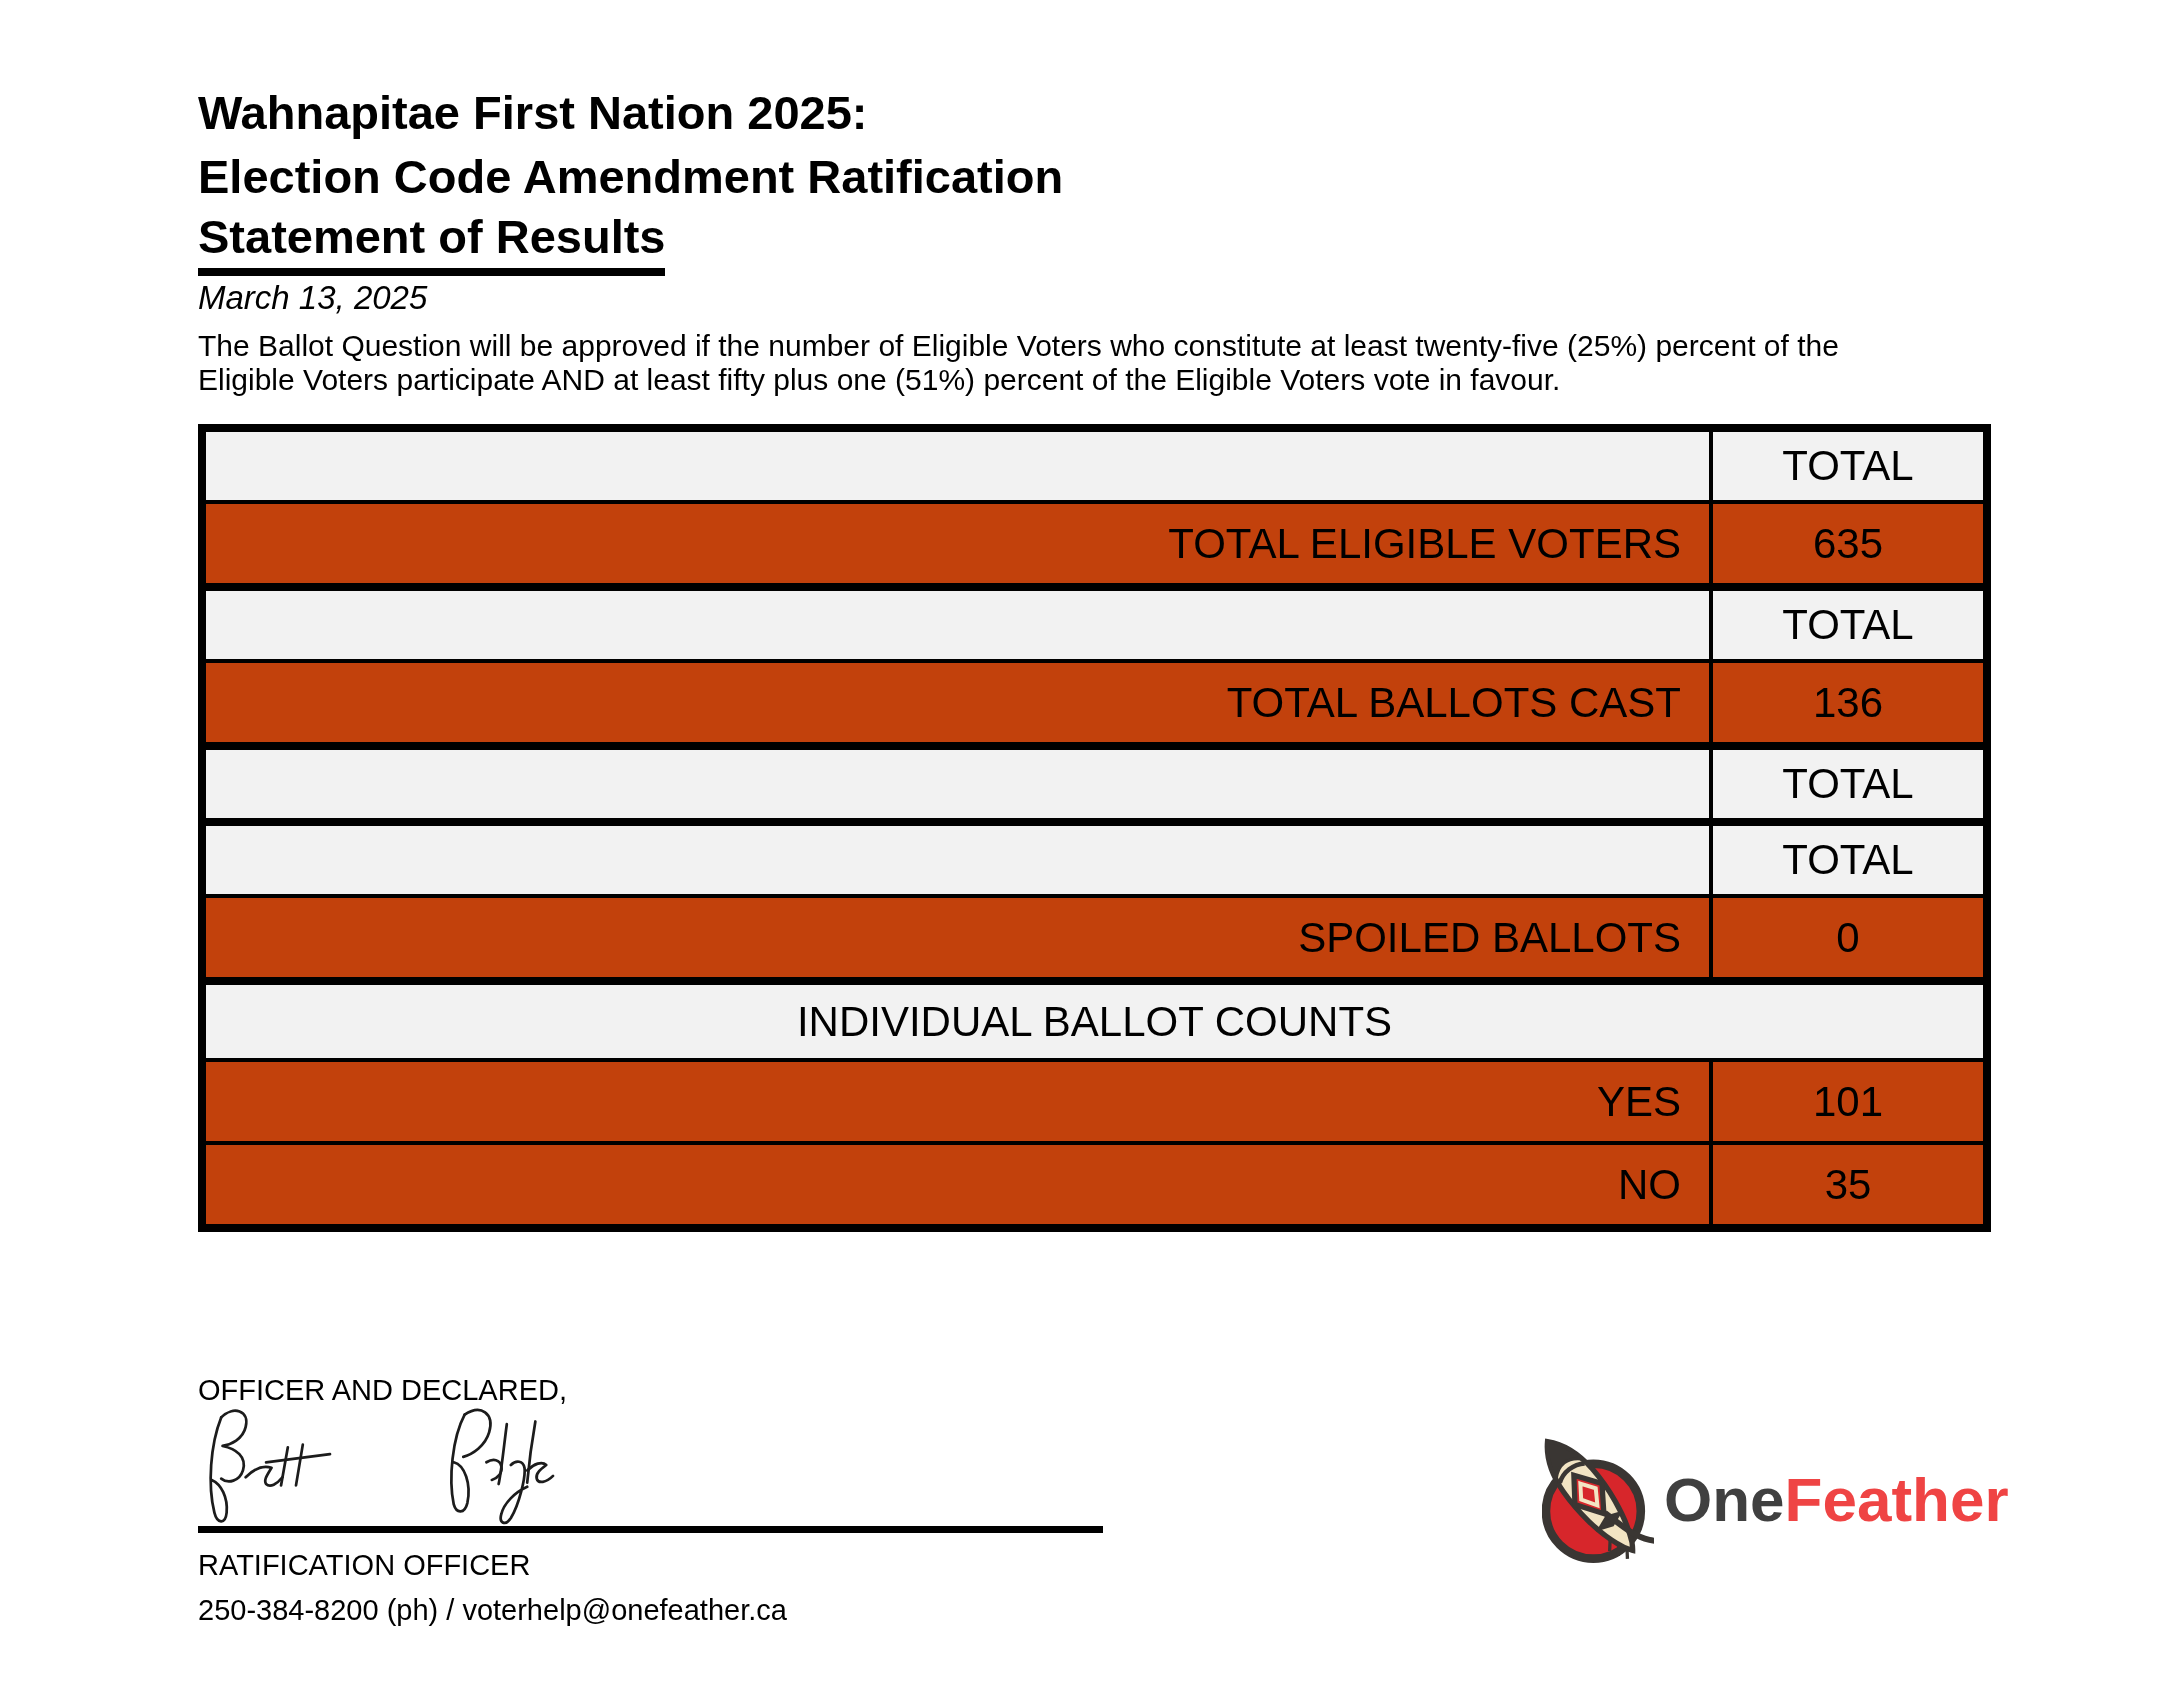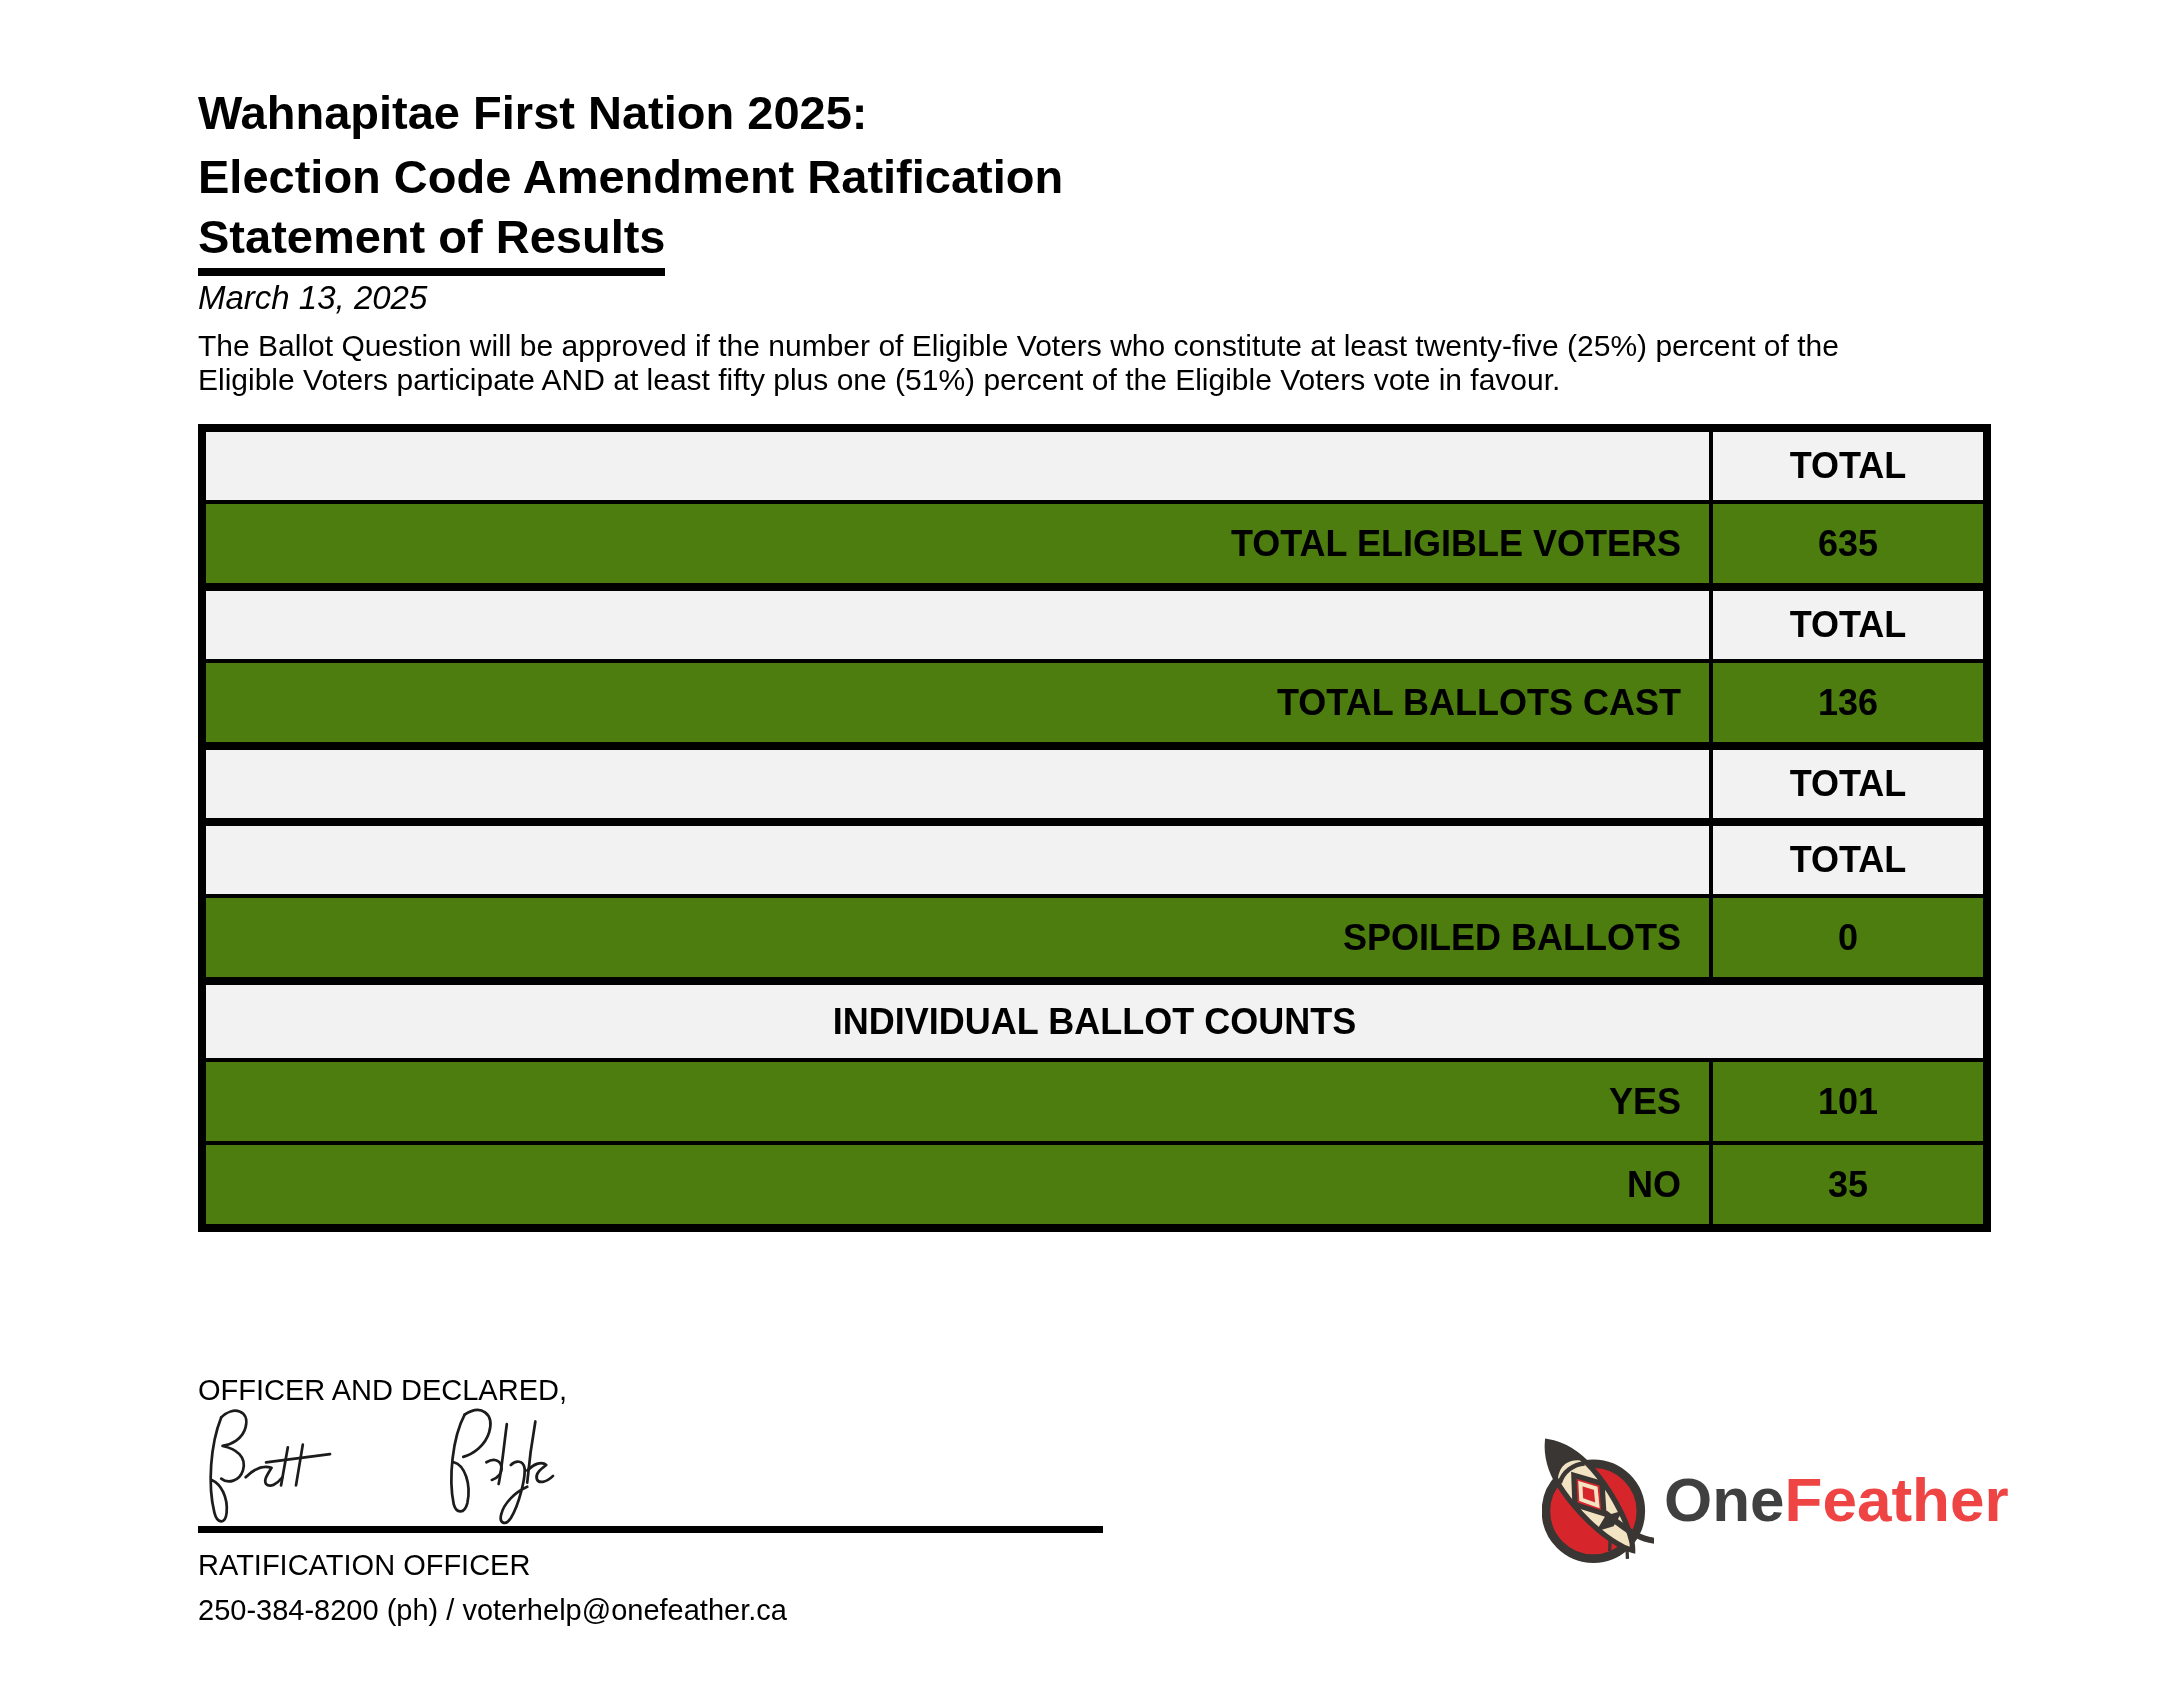--- a/index.html
+++ b/index.html
@@ -12,27 +12,27 @@
   #title1{top:89px;}
   #title2{top:153px;}
   #subtitle{top:213px;display:inline-block;border-bottom:8.6px solid #000;padding-bottom:8px;}
   #doc-date{left:198px;top:281px;font-size:33px;font-style:italic;line-height:1;}
   #intro{left:198px;top:329px;width:1720px;font-size:30px;line-height:34px;}
   
   #results-table{
     position:absolute;left:198px;top:424px;width:1793px;
     border-collapse:collapse;table-layout:fixed;border:8px solid #000;
   }
-  #results-table td{font-size:36px;font-weight:bold;vertical-align:middle;border-top:4px solid #000;}
+  #results-table td{font-size:42px;font-weight:normal;vertical-align:middle;border-top:4px solid #000;}
   #results-table tr:first-child td{border-top:none;}
   #results-table tr.thick td{border-top:8px solid #000;}
   td.cell-label{text-align:right;padding-right:28px;border-right:4px solid #000;}
   td.cell-value{text-align:center;width:268px;}
   tr.row-gray td{background:#f2f2f2;height:66px;}
-  tr.row-data td{background:#4d7c0f;height:77px;}
+  tr.row-data td{background:#c2410c;height:77px;}
   tr.row-section td{background:#f2f2f2;height:71px;text-align:center;}
   
   #declaration{left:198px;top:1376px;font-size:29px;line-height:1;}
   #signature-svg{left:193px;top:1397px;}
   #signature-line{left:198px;top:1526px;width:905px;height:6.6px;background:#000;}
   #officer-role{left:198px;top:1551px;font-size:29px;line-height:1;}
   #officer-contact{left:198px;top:1596px;font-size:29px;line-height:1;}
   
   #logo{left:1542px;top:1422px;width:503px;height:165px;}
   #logo-mark{position:absolute;left:0;top:0;}

